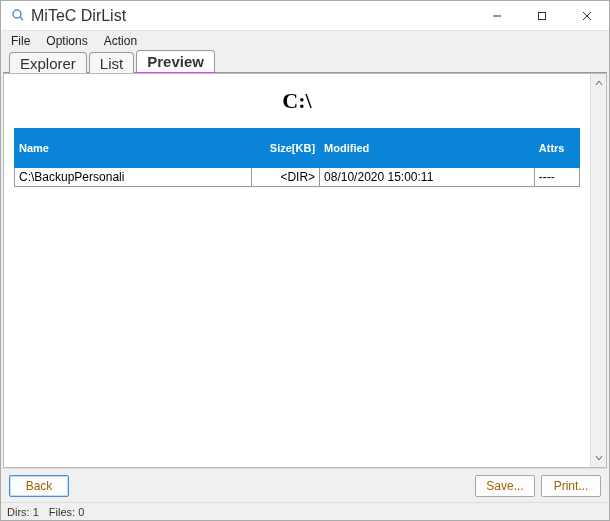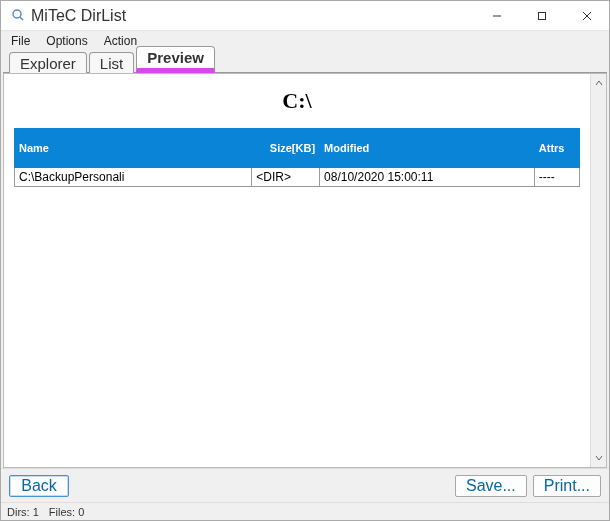--- a/index.html
+++ b/index.html
@@ -81,21 +81,21 @@
     color: #333;
     margin-right: 2px;
     position: relative;
     top: 1px;
   }
   .tab.active {
     background: #fff;
     font-weight: 700;
     top: 1px;
     padding-bottom: 2px;
-    border-bottom: 5px solid #d946ef;
+    border-bottom: 1px solid #d946ef;
   }
   
   .content {
     flex: 1;
     background: #f0f0f0;
     padding: 0 2px;
     display: flex;
     min-height: 0;
   }
   .preview-pane {
@@ -152,43 +152,43 @@
   }
   table.listing th.size { text-align: right; }
   table.listing td {
     border: 1px solid #999;
     padding: 2px 4px;
     font-size: 12px;
     height: 16px;
     white-space: nowrap;
     overflow: hidden;
   }
-  table.listing td.size { text-align: left; }
+  table.listing td.size { text-align: right; }
   col.c-name { width: 42%; }
   col.c-size { width: 12%; }
   col.c-mod  { width: 38%; }
   col.c-attr { width: 8%; }
   
   .buttonbar {
     height: 34px;
     background: #f0f0f0;
     border-top: 1px solid #ddd;
     display: flex;
     align-items: center;
     padding: 0 8px;
     gap: 6px;
   }
   .buttonbar .spacer { flex: 1; }
   .btn {
     min-width: 60px;
     height: 22px;
     border: 1px solid #a7a7a7;
     background: #fdfdfd;
-    font-size: 16px;
-    color: #0369a1;
+    font-size: 12px;
+    color: #a16207;
     padding: 0 10px;
     display: inline-flex; align-items: center; justify-content: center;
     border-radius: 2px;
   }
   .btn.back {
     border: 1px solid #4a90d9;
     box-shadow: inset 0 0 0 1px rgba(74,144,217,.3);
   }
   
   .statusbar {

